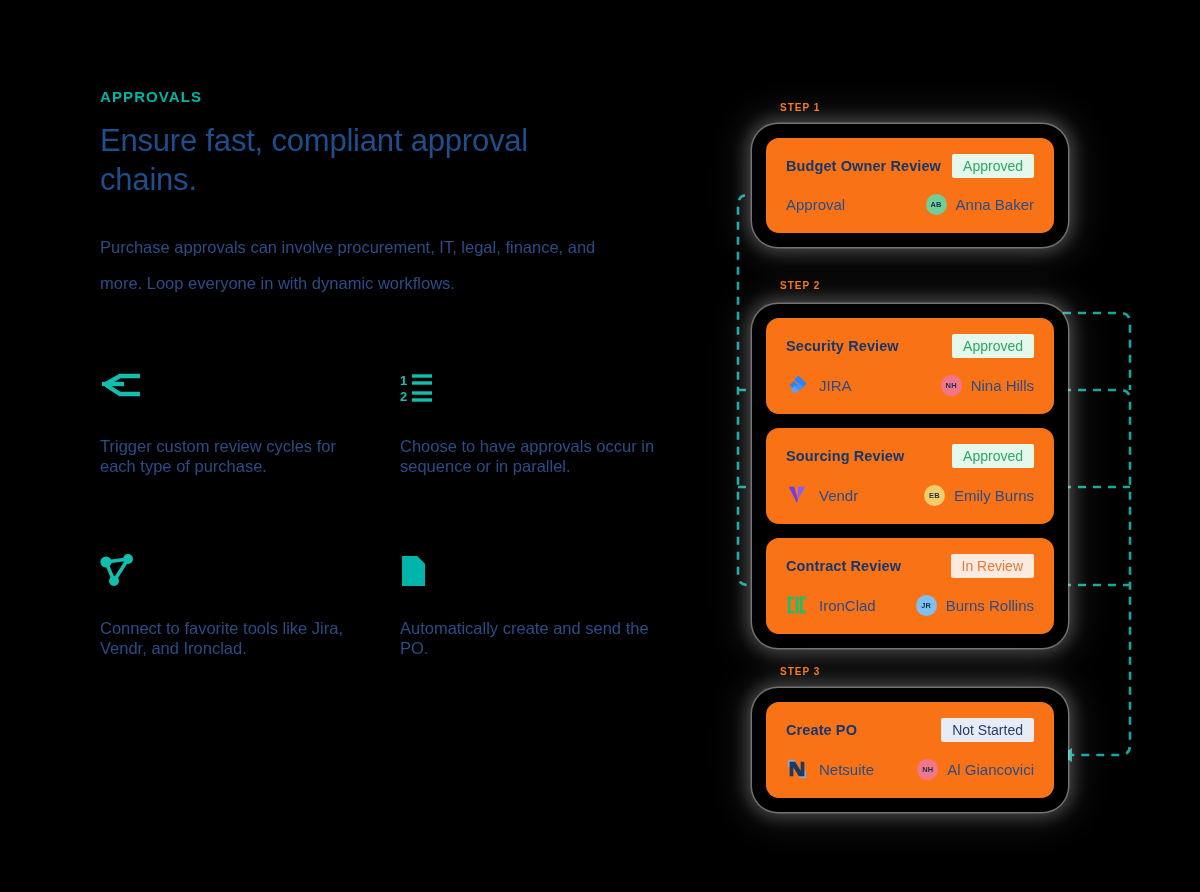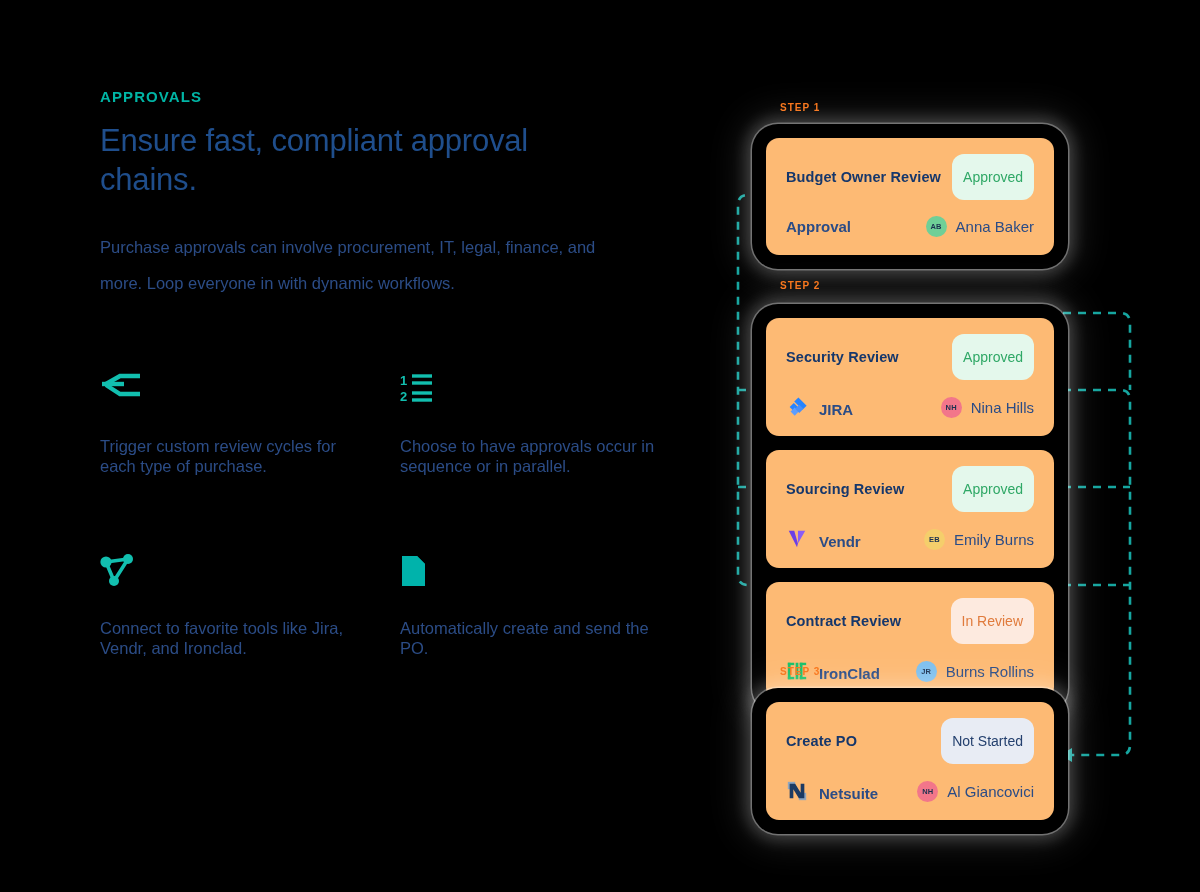--- a/index.html
+++ b/index.html
@@ -53,43 +53,43 @@
     position:absolute;
     background:#000;
     border-radius:26px;
     padding:14px;
     box-shadow:0 0 0 1.5px rgba(255,255,255,.30),
                0 0 16px 5px rgba(255,255,255,.22),
                0 0 34px 12px rgba(255,255,255,.10);
   }
 
   .card{
-    background:#fdba74;
+    background:#f97316;
     border-radius:13px;
     padding:16px 20px 18px 20px;
     width:288px;
   }
   .card + .card{ margin-top:14px; }
 
   .crow{ display:flex; align-items:center; justify-content:space-between; }
   .crow.top{ margin-bottom:16px; }
 
   .ctitle{
     color:#16376B; font-size:14.5px; font-weight:700;
     letter-spacing:.1px;
   }
   .badge{
-    font-size:14px; border-radius:12px; padding:15px 11px;
+    font-size:14px; border-radius:2px; padding:4px 11px;
     font-weight:400; white-space:nowrap;
   }
   .badge.approved{ background:#E4F8EC; color:#2FA866; }
   .badge.inreview{ background:#FDEADF; color:#E07B3C; }
   .badge.notstarted{ background:#E8ECF4; color:#24406E; }
 
-  .tool{ display:flex; align-items:flex-end; gap:11px;font-weight:bold; }
+  .tool{ display:flex; align-items:center; gap:11px; }
   .toolname{ color:#2B4C86; font-size:15px; }
 
   .person{ display:flex; align-items:center; gap:9px; }
   .pname{ color:#2B4C86; font-size:15px; }
   .avatar{
     width:21px; height:21px; border-radius:50%;
     display:flex; align-items:center; justify-content:center;
     font-size:7.5px; font-weight:700; color:#1b3150;
     letter-spacing:.2px;
   }

